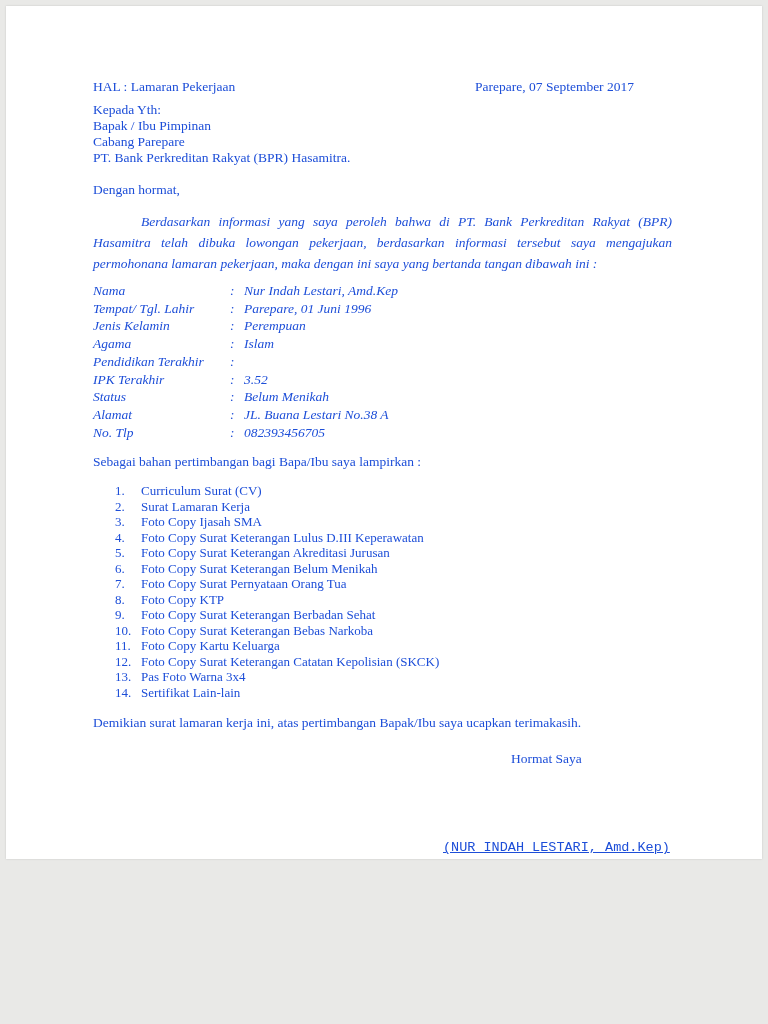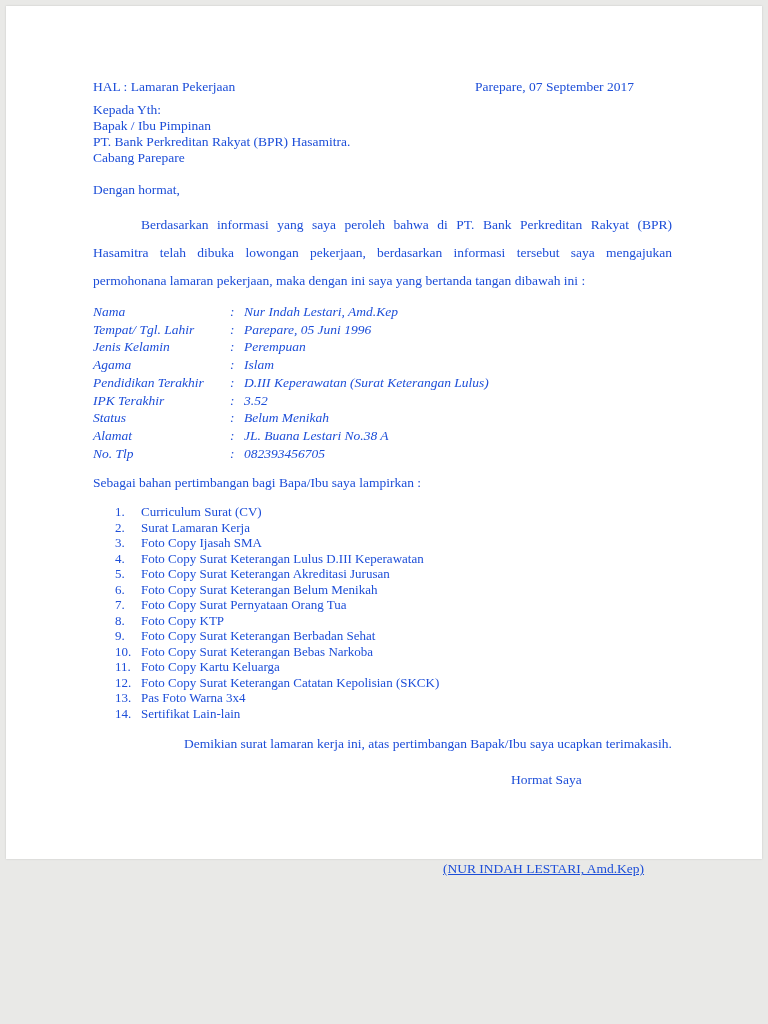--- a/index.html
+++ b/index.html
@@ -36,99 +36,100 @@
     line-height: 17px;
     margin-bottom: 7px;
   }
   .city-date { margin-right: 38px; }
   .recipient p { margin: 0; line-height: 16px; }
   .salutation { margin: 16px 0 0 0; line-height: 16px; }
   .para {
     margin: 13px 0 0 0;
     text-align: justify;
     text-indent: 48px;
-    line-height: 28px;
+    line-height: 21px;
+    font-style: italic;
   }
   .pd-table { margin-top: 8px; }
   .pd-row {
     display: flex;
     line-height: 17.7px;
     font-style: italic;
   }
   .pd-label { width: 137px; flex: 0 0 137px; }
   .pd-colon { width: 14px; flex: 0 0 14px; }
   .pd-value { flex: 1; }
   .attach-intro { margin: 12px 0 0 0; line-height: 17px; text-align: left; text-indent: 0; }
   .att-list { margin-top: 13px; }
   .att-row {
     display: flex;
     line-height: 15.5px;
     font-size: 13px;
     padding-left: 22px;
   }
   .att-num { width: 26px; flex: 0 0 26px; }
   .att-text { flex: 1; }
-  .closing { margin: 14px 0 0 0; line-height: 17px; text-align: right; text-indent: 0; }
+  .closing { margin: 14px 0 0 0; line-height: 17px; text-align: left; text-indent: 0; }
   .sign-label {
     margin: 19px 0 0 418px;
     line-height: 17px;
   }
   .sign-name {
     margin: 72px 0 0 350px;
     line-height: 17px;
     text-decoration: underline;
+    font-family: Liberation Mono, monospace;
   }
 </style>
 </head>
 <body>
 
 <div class="viewer">
   <div class="page">
 
     <div class="subject-row">
       <span>HAL : Lamaran Pekerjaan</span>
       <span class="city-date">Parepare, 07 September 2017</span>
     </div>
 
     <div class="recipient">
       <p>Kepada Yth:</p>
       <p>Bapak / Ibu Pimpinan</p>
+      <p>Cabang Parepare</p>
       <p>PT. Bank Perkreditan Rakyat (BPR) Hasamitra.</p>
-      <p>Cabang Parepare</p>
     </div>
 
     <p class="salutation">Dengan hormat,</p>
 
     <p class="para">Berdasarkan informasi yang saya peroleh bahwa di PT. Bank Perkreditan Rakyat (BPR) Hasamitra telah dibuka lowongan pekerjaan, berdasarkan informasi tersebut saya mengajukan permohonana lamaran pekerjaan, maka dengan ini saya yang bertanda tangan dibawah ini :</p>
 
     <div class="pd-table">
         <div class="pd-row">
           <span class="pd-label">Nama</span>
           <span class="pd-colon">:</span>
           <span class="pd-value">Nur Indah Lestari, Amd.Kep</span>
         </div>
         <div class="pd-row">
           <span class="pd-label">Tempat/ Tgl. Lahir</span>
           <span class="pd-colon">:</span>
-          <span class="pd-value">Parepare, 05 Juni 1996</span>
+          <span class="pd-value">Parepare, 01 Juni 1996</span>
         </div>
         <div class="pd-row">
           <span class="pd-label">Jenis Kelamin</span>
           <span class="pd-colon">:</span>
           <span class="pd-value">Perempuan</span>
         </div>
         <div class="pd-row">
           <span class="pd-label">Agama</span>
           <span class="pd-colon">:</span>
           <span class="pd-value">Islam</span>
         </div>
         <div class="pd-row">
           <span class="pd-label">Pendidikan Terakhir</span>
           <span class="pd-colon">:</span>
-          <span class="pd-value">D.III Keperawatan (Surat Keterangan Lulus)</span>
         </div>
         <div class="pd-row">
           <span class="pd-label">IPK Terakhir</span>
           <span class="pd-colon">:</span>
           <span class="pd-value">3.52</span>
         </div>
         <div class="pd-row">
           <span class="pd-label">Status</span>
           <span class="pd-colon">:</span>
           <span class="pd-value">Belum Menikah</span>

